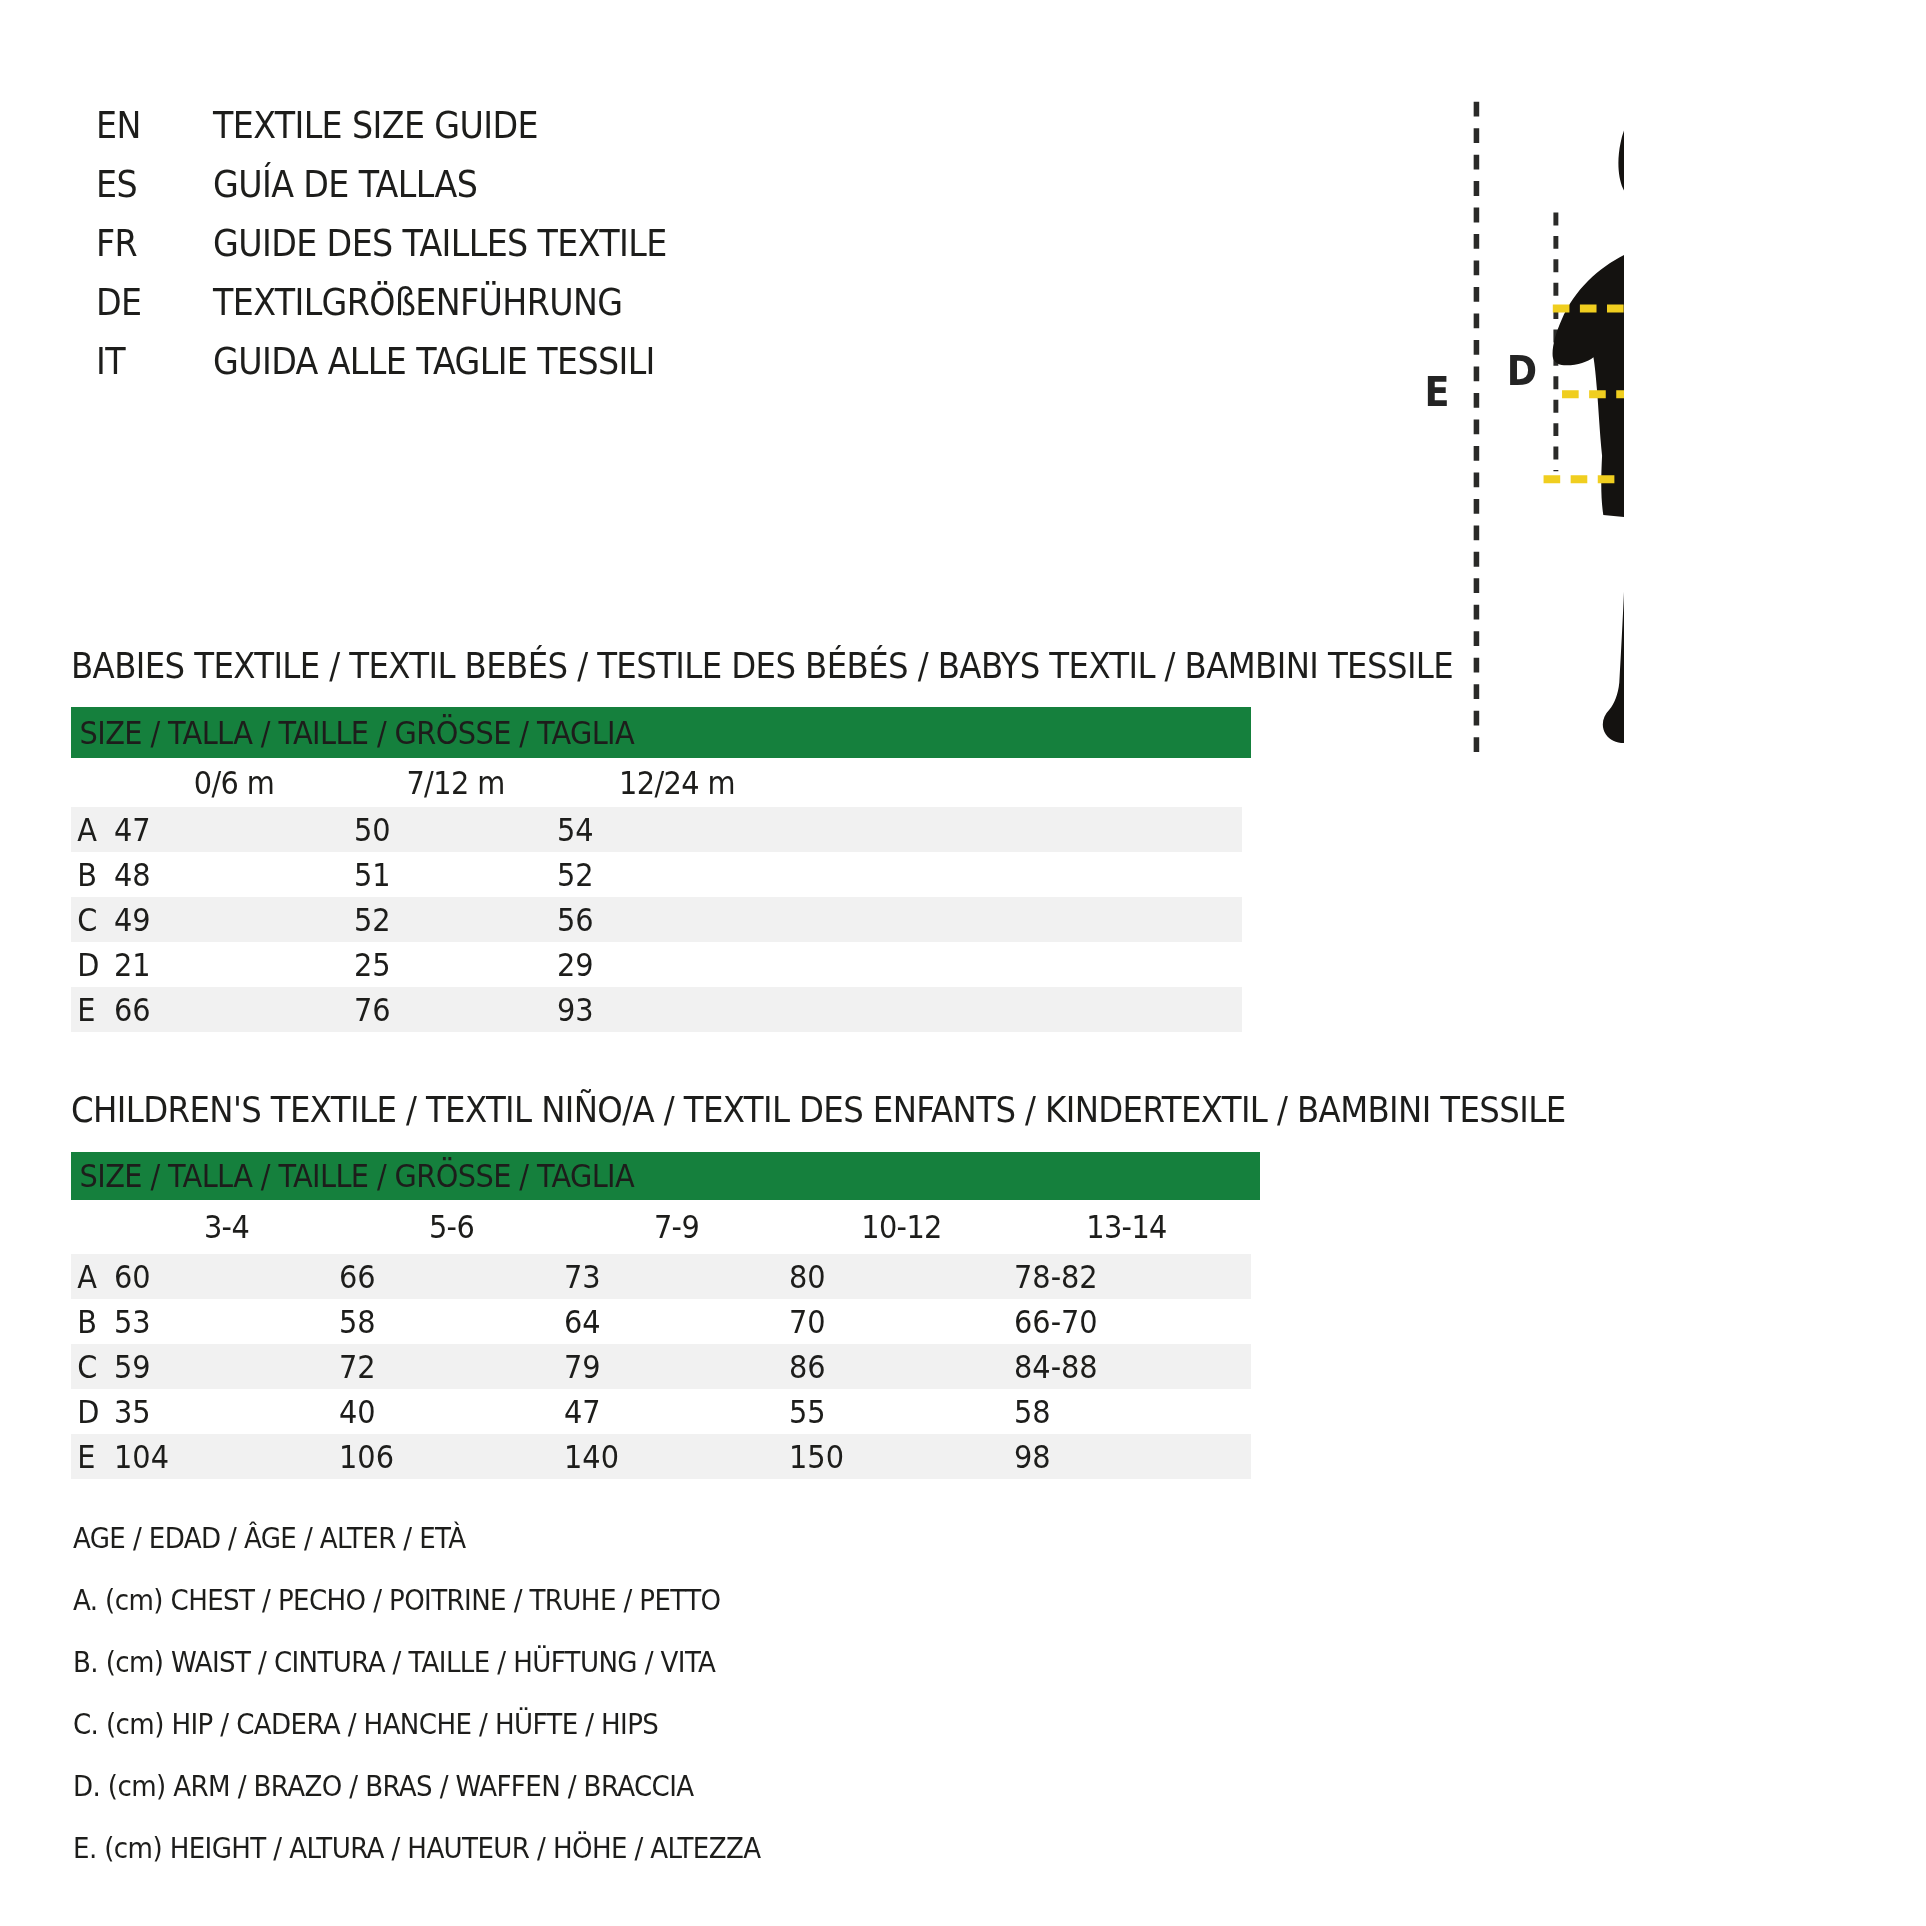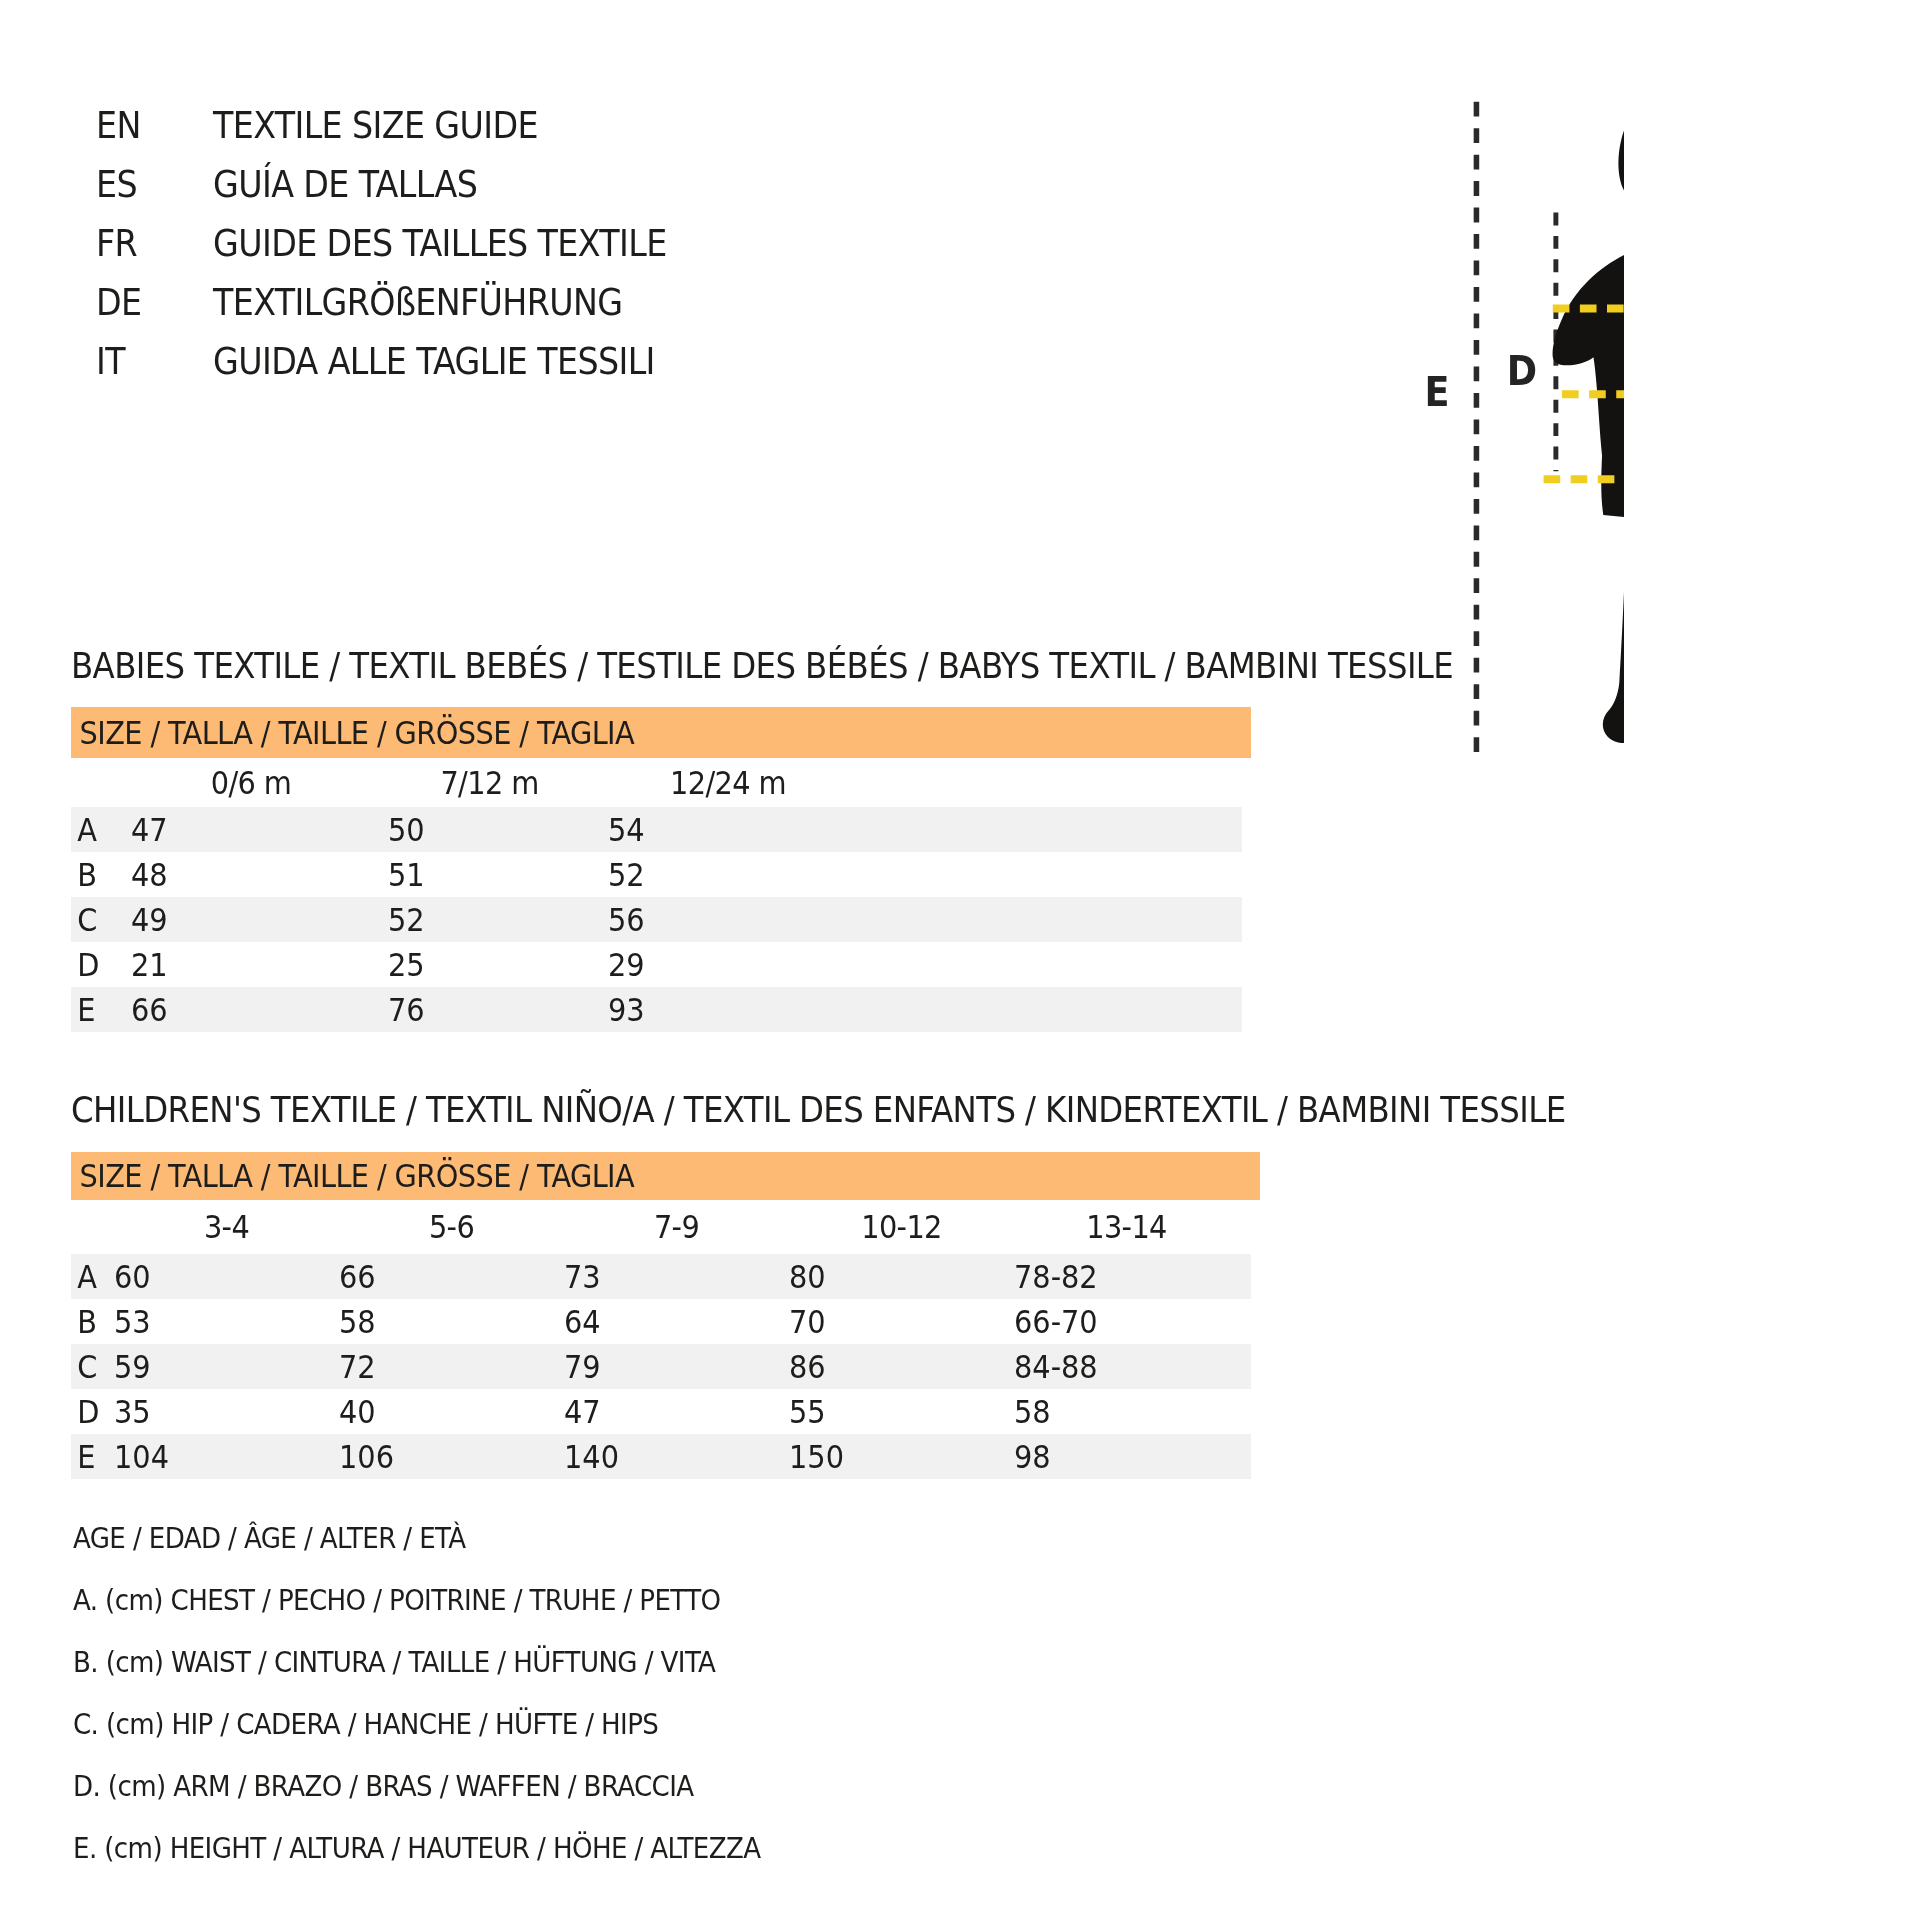--- a/index.html
+++ b/index.html
@@ -17,23 +17,23 @@
   .lang-block{position:absolute;left:96px;top:104px;}
   .lang-row{display:flex;height:43px;line-height:43px;margin-bottom:16px;white-space:nowrap;}
   .lang-code{width:117px;font-size:37px;letter-spacing:-0.6px;}
   .lang-title{font-size:37px;letter-spacing:-0.6px;}
   
   .figure-wrap{position:absolute;left:1405px;top:86px;width:521px;height:694px;}
   .figure-wrap svg{display:block;width:100%;height:100%;}
   .measure-letter{font-family:"DejaVu Sans","Liberation Sans",sans-serif;font-weight:700;font-size:66px;}
   
   .section-heading{position:absolute;left:71px;font-size:36px;letter-spacing:-0.6px;white-space:nowrap;line-height:43px;}
-  .size-bar{position:absolute;left:71px;background:#fdba74;display:flex;align-items:center;padding-left:8.6px;font-size:32px;letter-spacing:-0.6px;white-space:nowrap;}
+  .size-bar{position:absolute;left:71px;background:#15803d;display:flex;align-items:center;padding-left:8.6px;font-size:32px;letter-spacing:-0.6px;white-space:nowrap;}
   .col-row,.data-row{display:grid;align-items:center;}
-  .babies-cols{grid-template-columns:43px 240px 203px 240px;gap:17px;}
+  .babies-cols{grid-template-columns:43px 240px 203px 240px;}
   .children-cols{grid-template-columns:43px 225px 225px 225px 225px 225px;}
   .col-head{font-size:32px;text-align:center;letter-spacing:-0.6px;}
   .rows-block{position:absolute;left:71px;}
   .data-row{height:45px;font-size:32px;}
   .data-row:nth-child(odd){background:#f1f1f1;}
   .row-letter{padding-left:6.2px;text-align:left;}
   .cell{}
   .col-row{position:absolute;left:71px;height:43px;}
   
   .legend{position:absolute;left:73px;top:1517px;}

